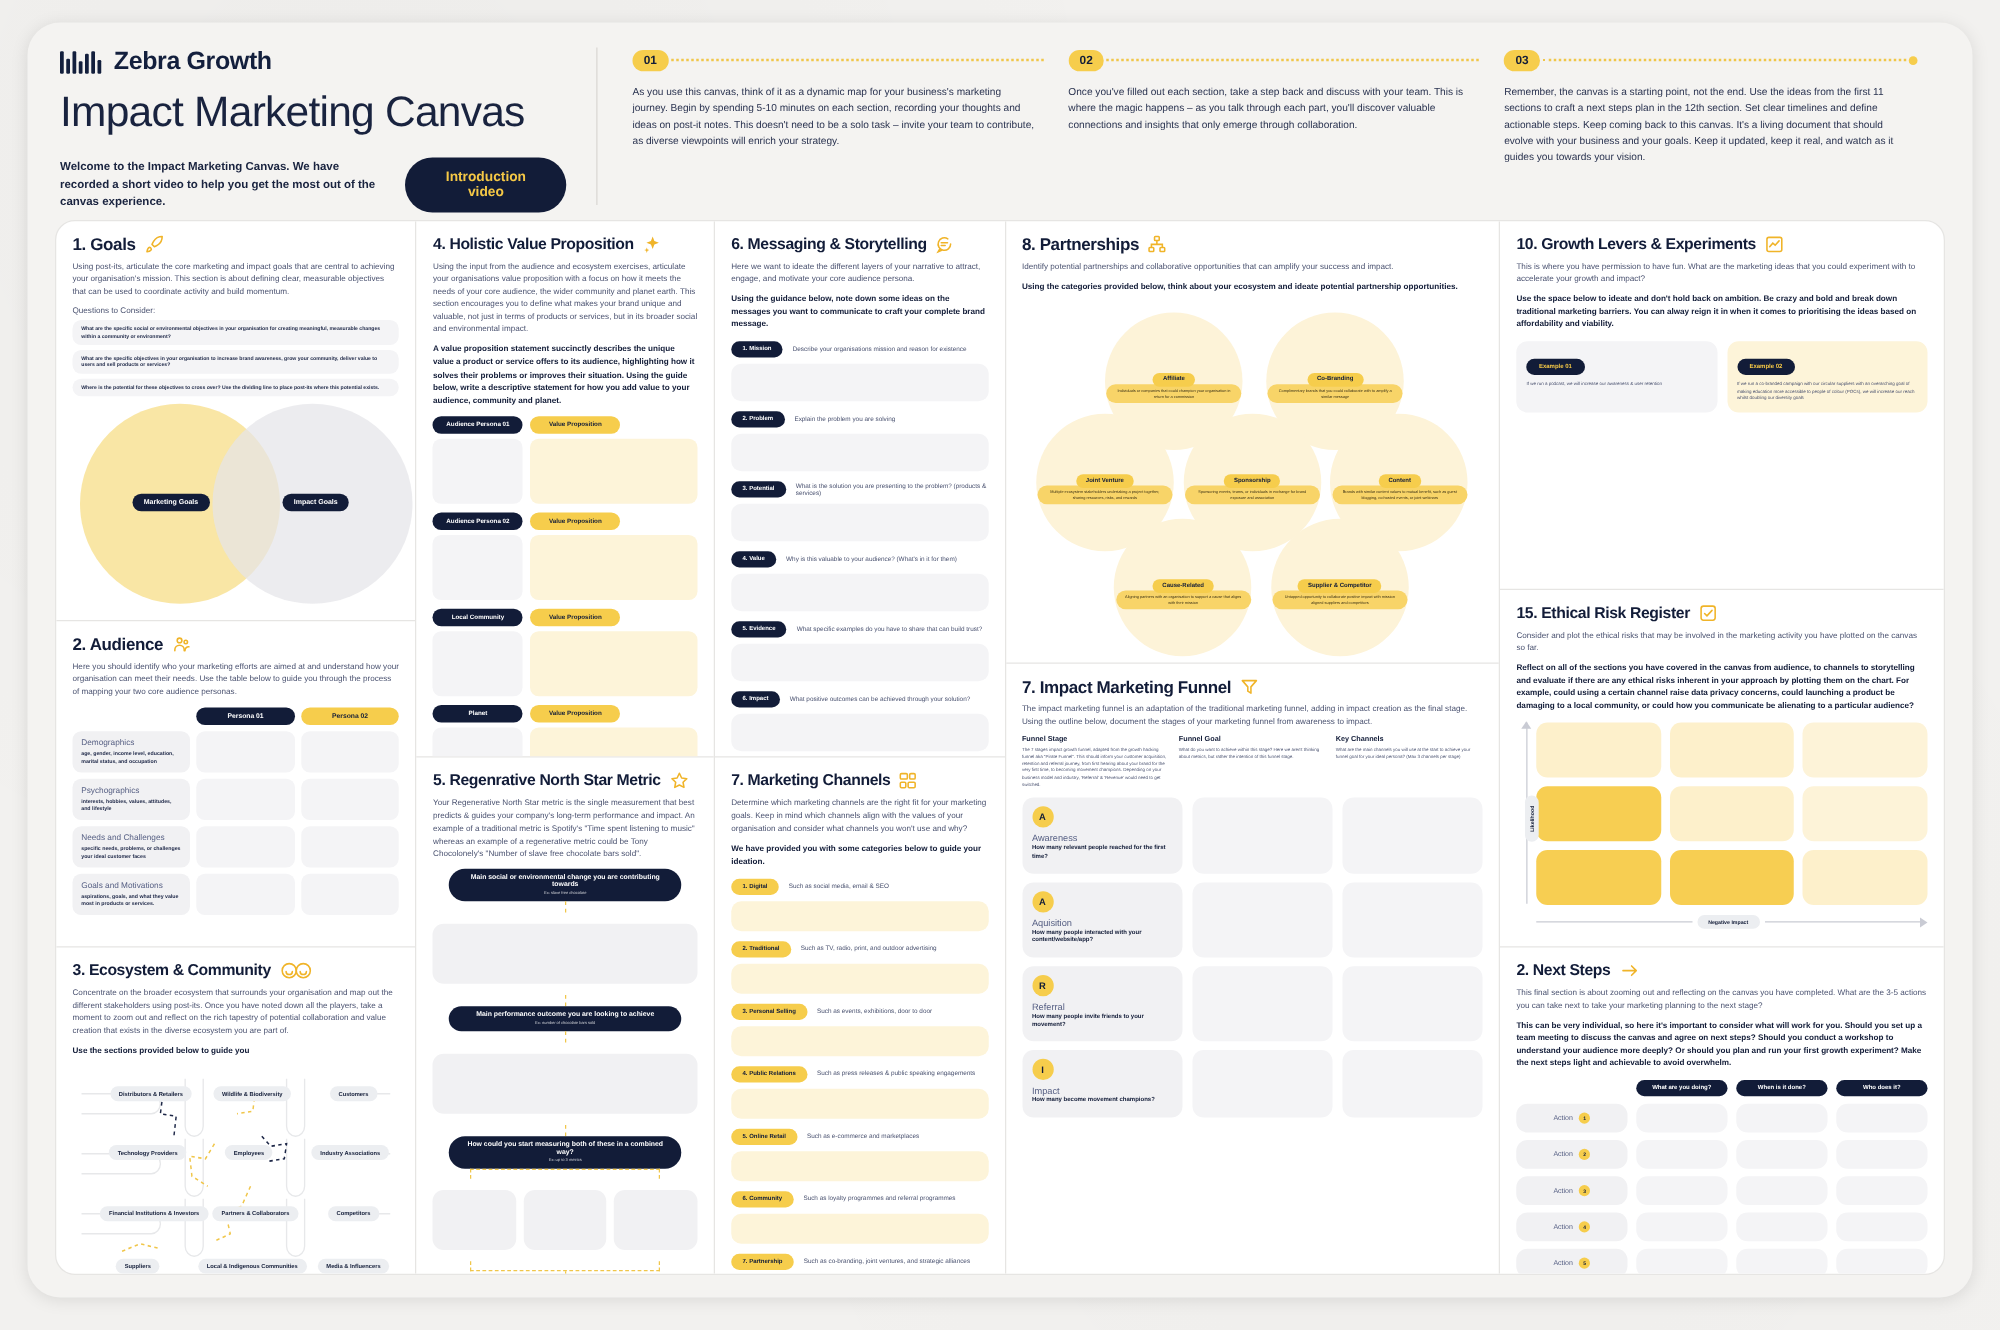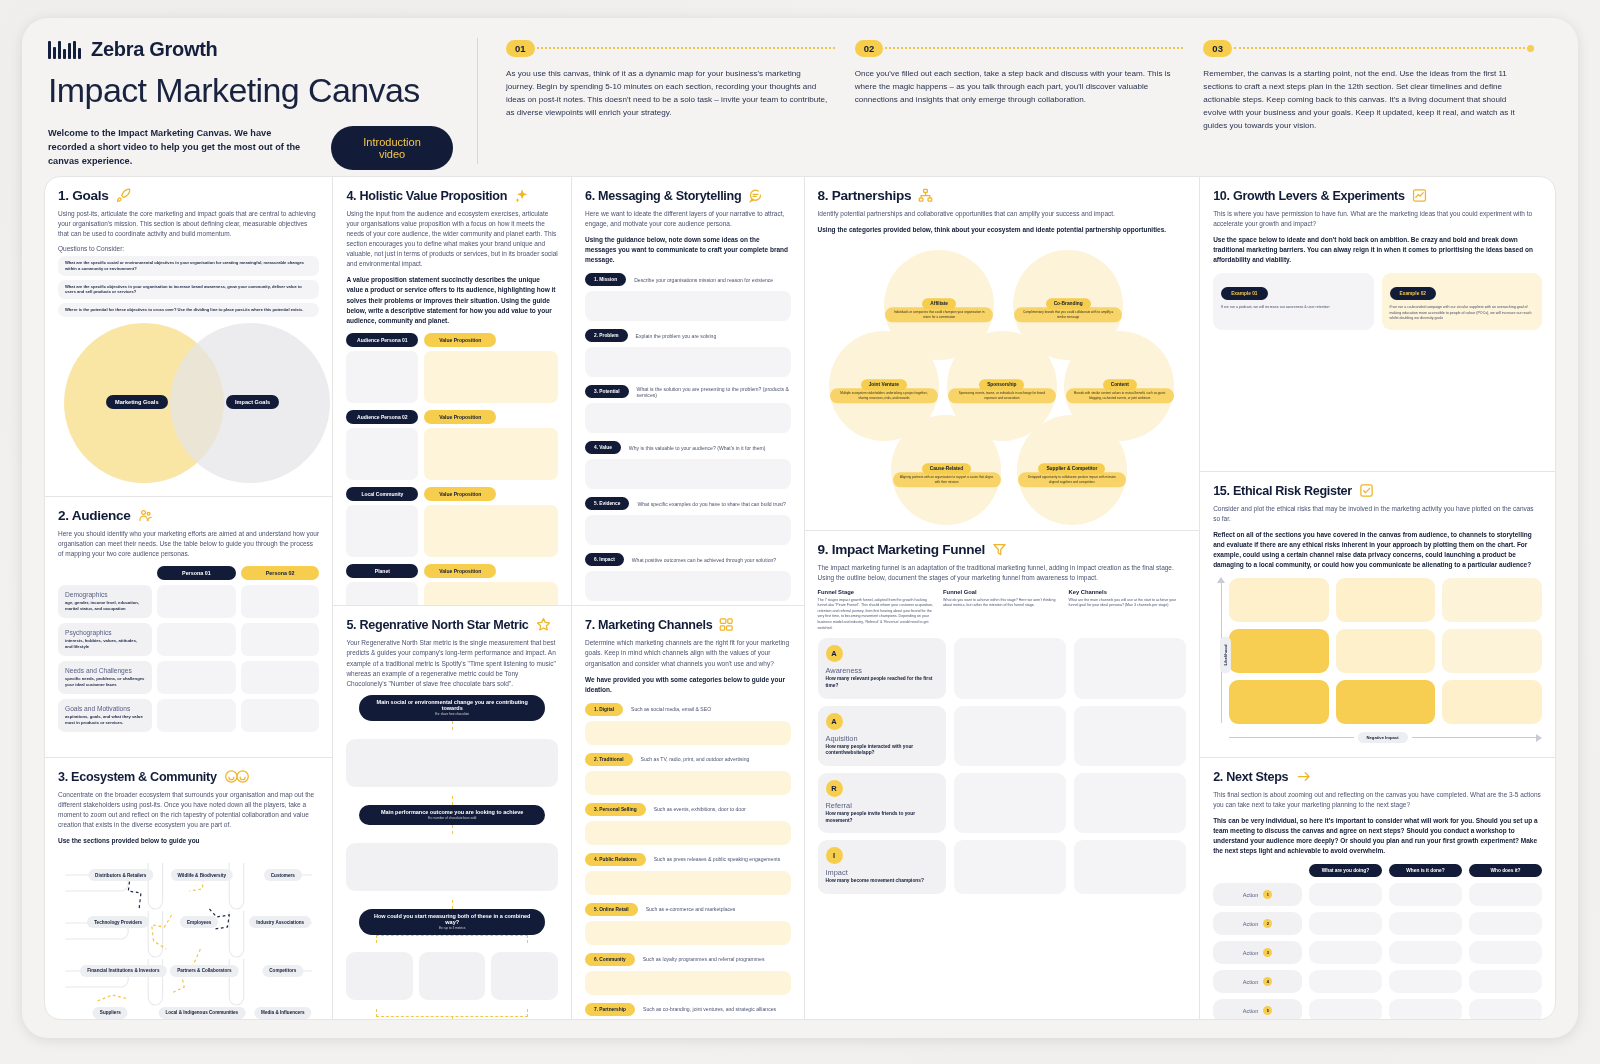--- a/index.html
+++ b/index.html
@@ -30,21 +30,21 @@
   .header { display: flex; padding: 20px 26px 6px 26px; height: 152px; }
   .hdr-left { width: 430px; padding-right: 24px; border-right: 1px solid #d9d7d4; }
   .brandrow { display: flex; align-items: center; gap: 10px; }
   .zebra-mark { display: flex; gap: 2px; align-items: flex-end; height: 19px; }
   .zebra-mark i { display: block; width: 3px; background: #131f3d; border-radius: 1px; }
   .brand-name { font-size: 20px; font-weight: bold; color: #131f3d; letter-spacing: -.3px; }
   .maintitle { font-size: 34px; color: #19233f; letter-spacing: -.6px; margin: 10px 0 16px 0; font-weight: 400; }
   .welcome-row { display: flex; align-items: center; gap: 18px; }
   .welcome-txt { font-size: 9.2px; line-height: 1.5; font-weight: bold; color: #19233f; width: 268px; }
   .intro-btn {
-    background: #121c38; color: #f5c846; font-size: 11px; font-weight: normal;
+    background: #121c38; color: #f5c846; font-size: 11px; font-weight: bold;
     border: none; border-radius: 30px; padding: 10px 18px; cursor: pointer;
   }
   .hdr-right { flex: 1; padding-left: 28px; }
   .howto-title { font-size: 15px; font-weight: bold; color: #121c38; margin-bottom: 16px; }
   .steps { display: flex; position: relative; }
   .step { flex: 1; padding-right: 18px; position: relative; }
   .step-badge-row { display: flex; align-items: center; height: 20px; margin-bottom: 9px; }
   .step-badge {
     background: #f6cd4c; color: #121c38; font-size: 9.5px; font-weight: bold;
     border-radius: 10px; padding: 3px 9px; z-index: 2; position: relative;
@@ -62,21 +62,21 @@
   }
   .col { border-right: 1px solid #e6e5e3; display: flex; flex-direction: column; }
   .col:last-child { border-right: none; }
   .c1 { width: 19.1%; }
   .c2 { width: 15.8%; }
   .c3 { width: 15.4%; }
   .c4 { width: 26.2%; }
   .c5 { flex: 1; }
   .cell { padding: 11px 13px 10px 13px; border-bottom: 1px solid #e6e5e3; overflow: hidden; }
   .cell:last-child { border-bottom: none; }
-  .sec-h { display: flex; align-items: flex-end; gap: 7px; margin-bottom: 6px; }
+  .sec-h { display: flex; align-items: flex-start; gap: 7px; margin-bottom: 6px; }
   .sec-title { font-size: 13.6px; font-weight: bold; color: #121c38; letter-spacing: -.3px; }
   .sec-title.sm { font-size: 12.6px; }
   .sec-ic { width: 15px; height: 15px; flex-shrink: 0; }
   .sec-desc { font-size: 6.5px; line-height: 1.55; color: #4a5270; margin-bottom: 6px; }
   .sec-strong { font-size: 6.5px; line-height: 1.55; color: #121c38; font-weight: bold; margin-bottom: 6px; }
   .qlabel { font-size: 6.5px; color: #4a5270; margin-bottom: 4px; }
   .qbox {
     background: #f4f4f6; border-radius: 7px; padding: 4px 7px; margin-bottom: 4px;
     font-size: 4.1px; font-weight: bold; color: #1d2747; line-height: 1.4;
   }
@@ -625,21 +625,21 @@
             </div>
             <div class="pnote" style="left:69%;top:77%">
               <span class="lab">Supplier &amp; Competitor</span>
               <div class="sub">Untapped opportunity to collaborate positive impact with mission aligned suppliers and competitors</div>
             </div>
           </div>
         </div>
 
         <div class="cell" style="flex:1">
           <div class="sec-h">
-            <span class="sec-title">9. Impact Marketing Funnel</span>
+            <span class="sec-title">7. Impact Marketing Funnel</span>
             <svg class="sec-ic" viewBox="0 0 24 24" fill="none" stroke="#f0b429" stroke-width="2" stroke-linejoin="round">
                 <path d="M3 4h18l-7 8v8l-4-2.5V12z"></path>
               </svg>
           </div>
           <div class="sec-desc">The impact marketing funnel is an adaptation of the traditional marketing funnel, adding in impact creation as the final stage. Using the outline below, document the stages of your marketing funnel from awareness to impact.</div>
           <div class="fn-head">
             <div>
               <div class="h">Funnel Stage</div>
               <div class="p">The 7 stages impact growth funnel, adapted from the growth hacking funnel aka "Pirate Funnel". This should inform your customer acquisition, retention and referral journey, from first hearing about your brand for the very first time, to becoming movement champions. Depending on your business model and industry, 'Referral' &amp; 'Revenue' would need to get switched.</div>
             </div>

